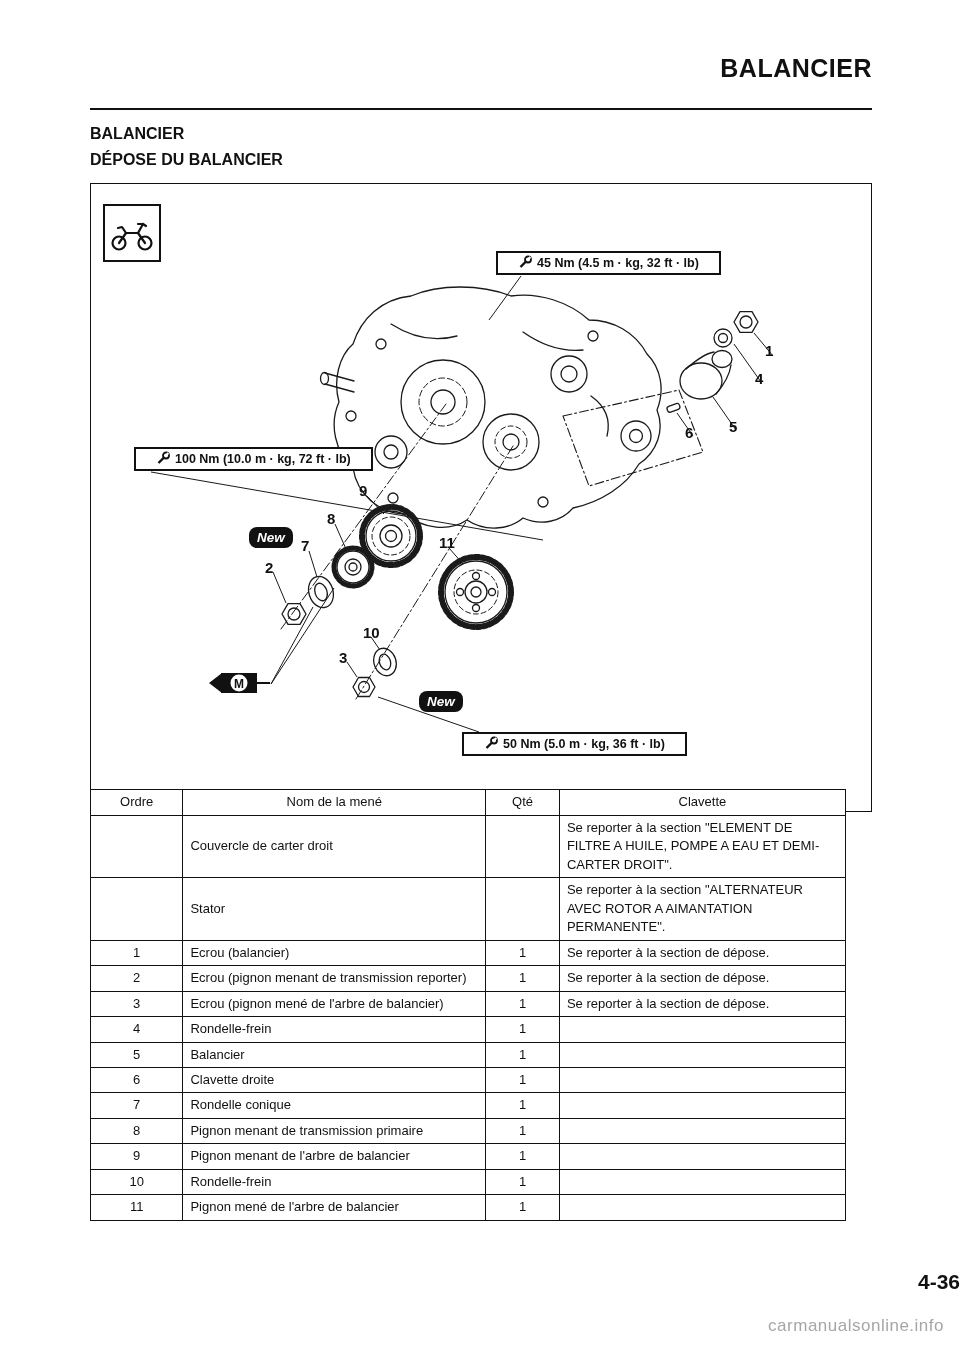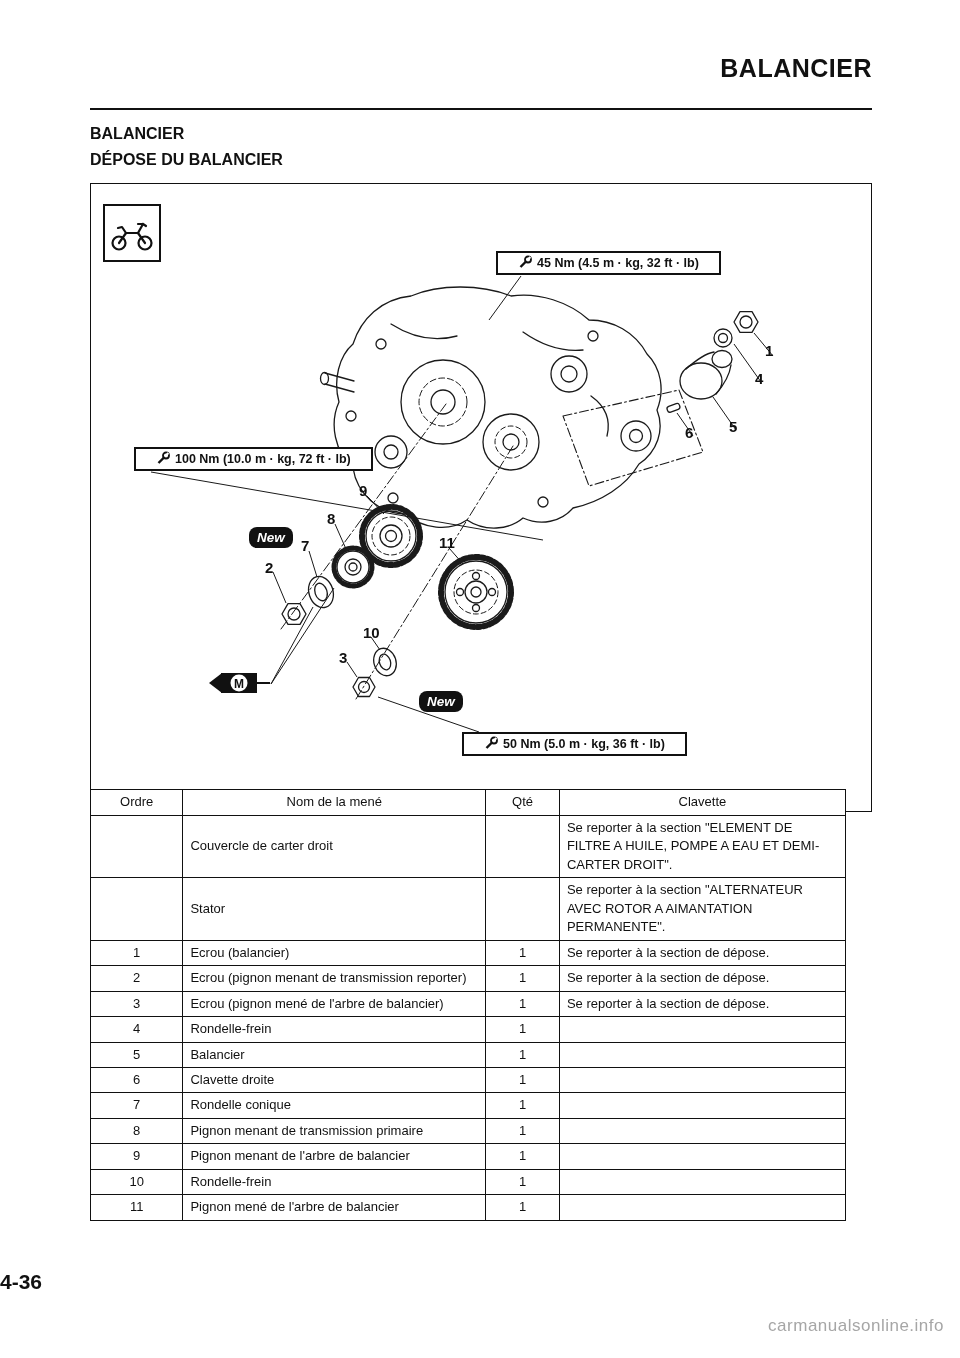--- a/index.html
+++ b/index.html
@@ -34,21 +34,21 @@
 
   .grease-flag { position:absolute; left:118px; top:486px; z-index:3; }
 
   .parts-table { position:absolute; left:90px; top:789px; width:756px; border-collapse:collapse;
     font-size:13px; background:#fff; }
   .parts-table th, .parts-table td { border:1px solid #111; padding:3px 7px; line-height:1.42; vertical-align:middle; }
   .parts-table th { font-weight:normal; text-align:center; height:26px; }
   td.c-ordre, td.c-qte { text-align:center; }
   col.col-ordre { width:95px; } col.col-nom { width:315px; } col.col-qte { width:76px; } col.col-rem { width:296px; }
 
-  .page-number { position:absolute; top:1270px; left:0; width:960px; text-align:left; font-size:21px; font-weight:bold; }
+  .page-number { position:absolute; top:1270px; left:0; width:960px; text-align:right; font-size:21px; font-weight:bold; }
   .watermark { position:absolute; top:1316px; right:16px; font-size:17px; color:#a6a6a6; letter-spacing:.5px; }
 </style>
 </head>
 <body>
 
 <div class="page">
 
   <div class="header-title">BALANCIER</div>
   <div class="rule"></div>
   <div class="section-title">BALANCIER</div>

